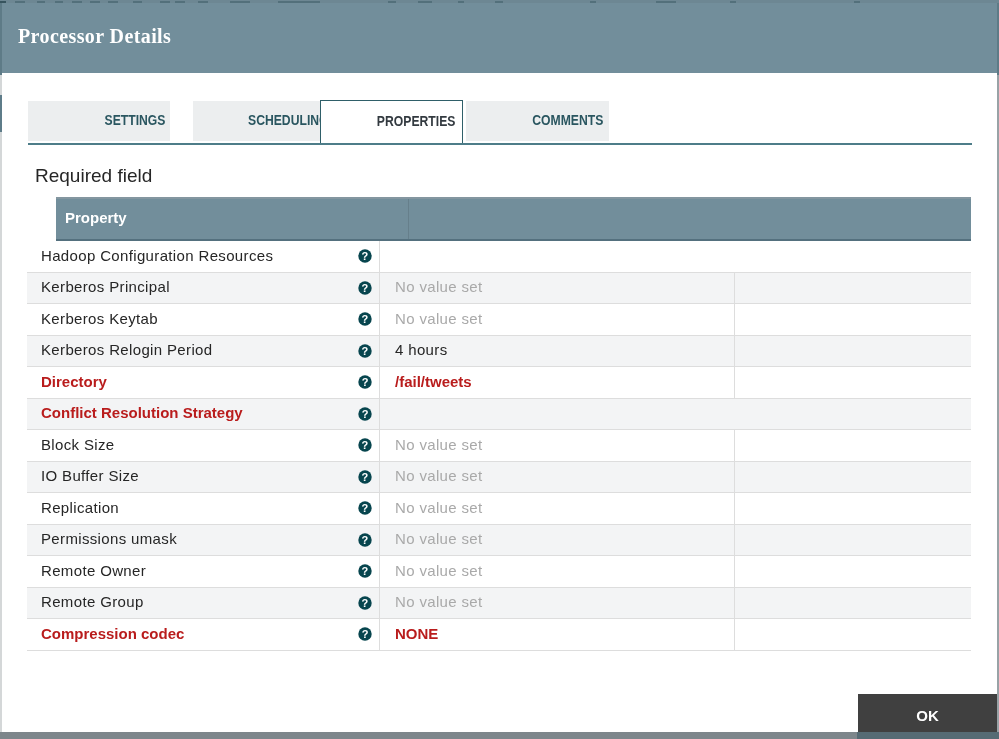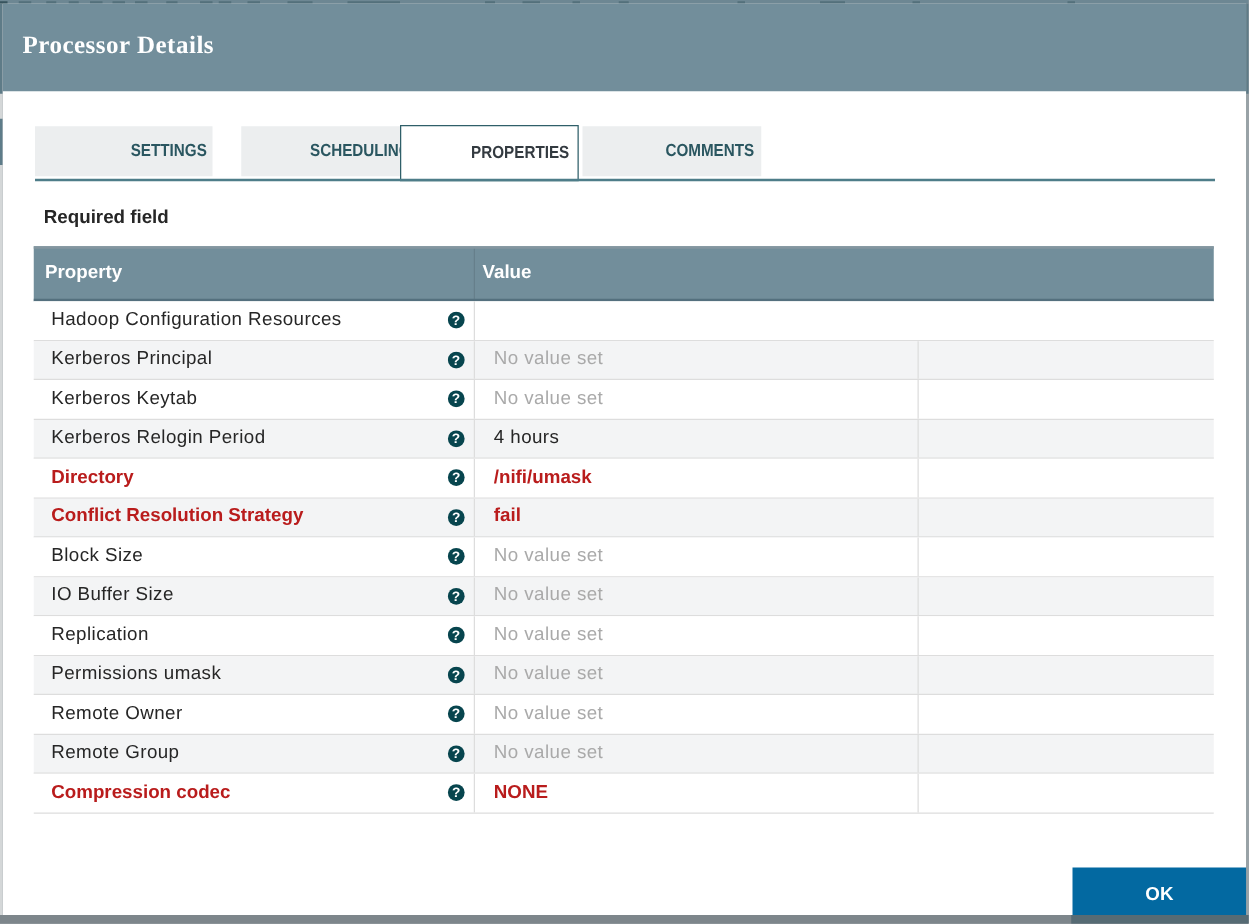--- a/index.html
+++ b/index.html
@@ -21,36 +21,36 @@
 .tabs{position:absolute;left:25.5px;top:0;width:944px;height:150px;}
 .tabline{position:absolute;left:0;top:139.8px;width:944px;height:2.6px;background:#4e7d89;z-index:5;}
 .tab{position:absolute;top:98.25px;height:39.75px;width:142.5px;background:#eceeef;color:#2a5660;font-weight:bold;font-size:14px;text-align:right;line-height:39.75px;}
 .tab .tt{display:inline-block;transform:scaleX(0.87);transform-origin:center;}
 .tab.t1{left:0;}
 .tab.t2{left:141px;margin-left:24px;}
 .tab.t3{left:292.5px;}
 .tab.t4{left:438.75px;}
 .tab.active{background:#ffffff;border:1.5px solid #2f5f69;height:45.1px;width:142.5px;top:97.2px;color:#333a40;z-index:2;box-sizing:border-box;line-height:41px;}
 
-.legend{position:absolute;left:33px;top:162px;font-size:15px;font-weight:bold;color:#262626;}
+.legend{position:absolute;left:33px;top:162px;font-size:19px;font-weight:normal;color:#262626;}
 
 .ptable{position:absolute;left:25px;top:194px;width:944px;font-size:15px;color:#262626;}
-.thead{height:40px;background:#728e9b;border-top:2px solid #8496a0;border-bottom:2px solid #54707e;color:#ffffff;font-weight:bold;display:flex;align-items:center;}
+.thead{height:40px;background:#728e9b;border-top:2px solid #8496a0;border-bottom:2px solid #54707e;color:#ffffff;font-weight:bold;display:flex;align-items:center;margin-left:29px;}
 .thead .h1{width:353px;padding-left:9px;padding-bottom:3px;box-sizing:border-box;border-right:1px solid rgba(0,0,0,0.10);height:100%;display:flex;align-items:center;}
 .thead .h2{width:355px;padding-left:6px;padding-bottom:3px;box-sizing:border-box;height:100%;display:flex;align-items:center;}
 .row{height:30.5px;border-bottom:1px solid #dddddd;display:flex;align-items:flex-end;background:#ffffff;}
 .row.alt{background:#f3f4f5;}
 .row .c1{width:353px;padding-left:14px;padding-bottom:2px;box-sizing:border-box;border-right:1px solid #dddddd;height:100%;display:flex;align-items:center;position:relative;letter-spacing:0.35px;}
 .row .c1 svg{position:absolute;right:7px;top:8px;}
 .row .c2{width:355px;padding-left:15px;padding-bottom:2px;box-sizing:border-box;border-right:1px solid #dddddd;height:100%;display:flex;align-items:center;white-space:nowrap;overflow:hidden;letter-spacing:0.35px;}
 .row .c3{flex:1;height:100%;}
 .row.bold .c1, .row.bold .c2{font-weight:bold;color:#b91c1c;letter-spacing:0;}
 .unset{color:#a9a9a9;}
 
-.okbtn{position:absolute;left:856px;top:691px;width:139px;height:41px;background:#0369a1;color:#ffffff;font-weight:bold;font-size:15px;text-align:center;line-height:38px;padding-top:3px;box-sizing:border-box;}
+.okbtn{position:absolute;left:856px;top:691px;width:139px;height:41px;background:#404040;color:#ffffff;font-weight:bold;font-size:15px;text-align:center;line-height:38px;padding-top:3px;box-sizing:border-box;}
 </style>
 </head>
 <body>
 <div class="bk-top">
 <i style="left:0;width:6px;background:#37545e"></i>
     <i style="left:15px;width:10px"></i>
     <i style="left:37px;width:8px"></i>
     <i style="left:55px;width:8px"></i>
     <i style="left:72px;width:10px"></i>
     <i style="left:90px;width:10px"></i>
@@ -78,21 +78,20 @@
     <div class="tabline"></div>
     <div class="tab t1"><span class="tt">SETTINGS</span></div>
     <div class="tab t2"><span class="tt">SCHEDULING</span></div>
     <div class="tab t3 active"><span class="tt">PROPERTIES</span></div>
     <div class="tab t4"><span class="tt">COMMENTS</span></div>
   </div>
   <div class="legend">Required field</div>
   <div class="ptable">
     <div class="thead">
         <div class="h1">Property</div>
-        <div class="h2">Value</div>
       </div>
     <div class="row">
         <div class="c1">Hadoop Configuration Resources<svg width="14" height="14" viewBox="0 0 14 14">
             <circle cx="7" cy="7" r="6.7" fill="#07454e"></circle>
             <text x="7" y="10.8" text-anchor="middle" font-size="11" font-weight="bold" fill="#fff" font-family="Liberation Sans">?</text>
           </svg></div>
         <div class="c3"></div>
       </div>
     <div class="row alt">
         <div class="c1">Kerberos Principal<svg width="14" height="14" viewBox="0 0 14 14">
@@ -120,29 +119,28 @@
             <text x="7" y="10.8" text-anchor="middle" font-size="11" font-weight="bold" fill="#fff" font-family="Liberation Sans">?</text>
           </svg></div>
         <div class="c2">4 hours</div>
         <div class="c3"></div>
       </div>
     <div class="row bold">
         <div class="c1">Directory<svg width="14" height="14" viewBox="0 0 14 14">
             <circle cx="7" cy="7" r="6.7" fill="#07454e"></circle>
             <text x="7" y="10.8" text-anchor="middle" font-size="11" font-weight="bold" fill="#fff" font-family="Liberation Sans">?</text>
           </svg></div>
-        <div class="c2">/nifi/umask</div>
+        <div class="c2">/fail/tweets</div>
         <div class="c3"></div>
       </div>
     <div class="row alt bold">
         <div class="c1">Conflict Resolution Strategy<svg width="14" height="14" viewBox="0 0 14 14">
             <circle cx="7" cy="7" r="6.7" fill="#07454e"></circle>
             <text x="7" y="10.8" text-anchor="middle" font-size="11" font-weight="bold" fill="#fff" font-family="Liberation Sans">?</text>
           </svg></div>
-        <div class="c2">fail</div>
         <div class="c3"></div>
       </div>
     <div class="row">
         <div class="c1">Block Size<svg width="14" height="14" viewBox="0 0 14 14">
             <circle cx="7" cy="7" r="6.7" fill="#07454e"></circle>
             <text x="7" y="10.8" text-anchor="middle" font-size="11" font-weight="bold" fill="#fff" font-family="Liberation Sans">?</text>
           </svg></div>
         <div class="c2">
           <span class="unset">No value set</span>
         </div>

